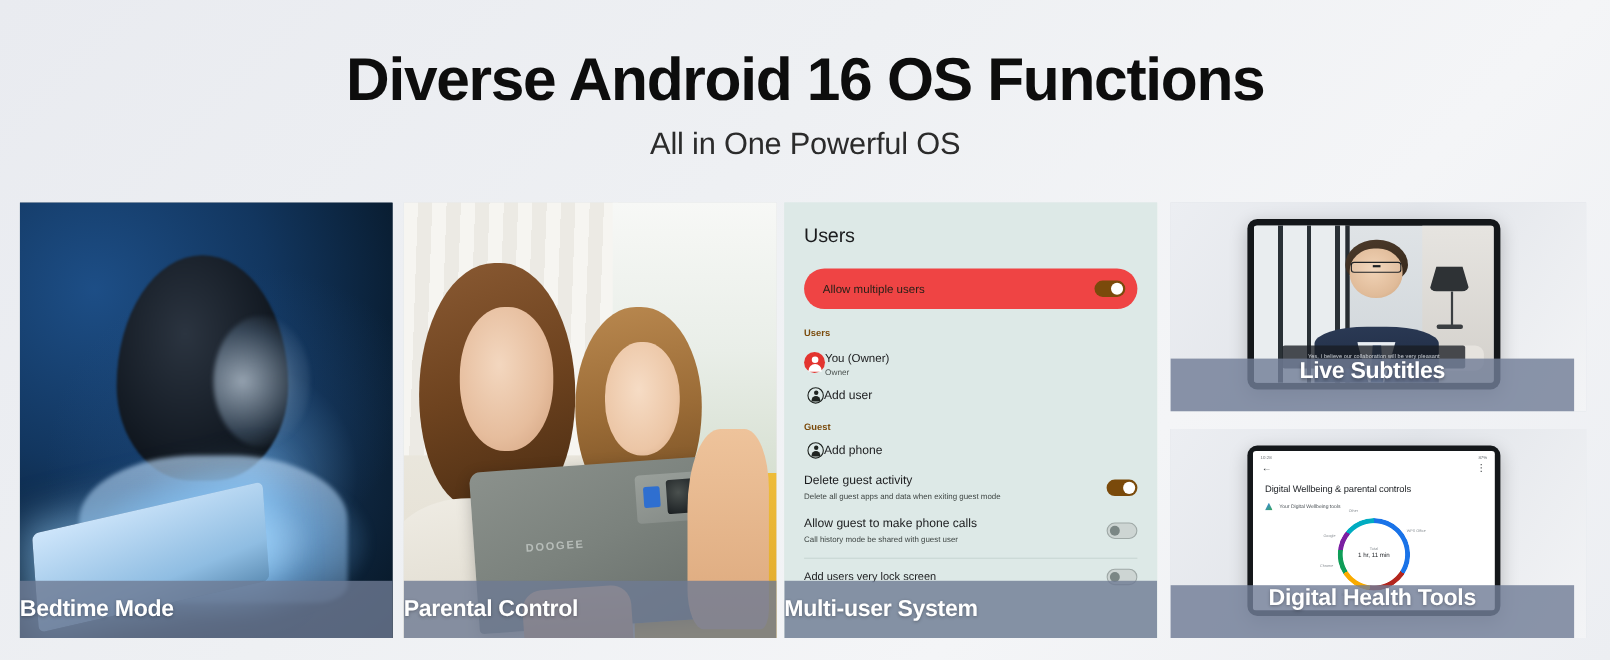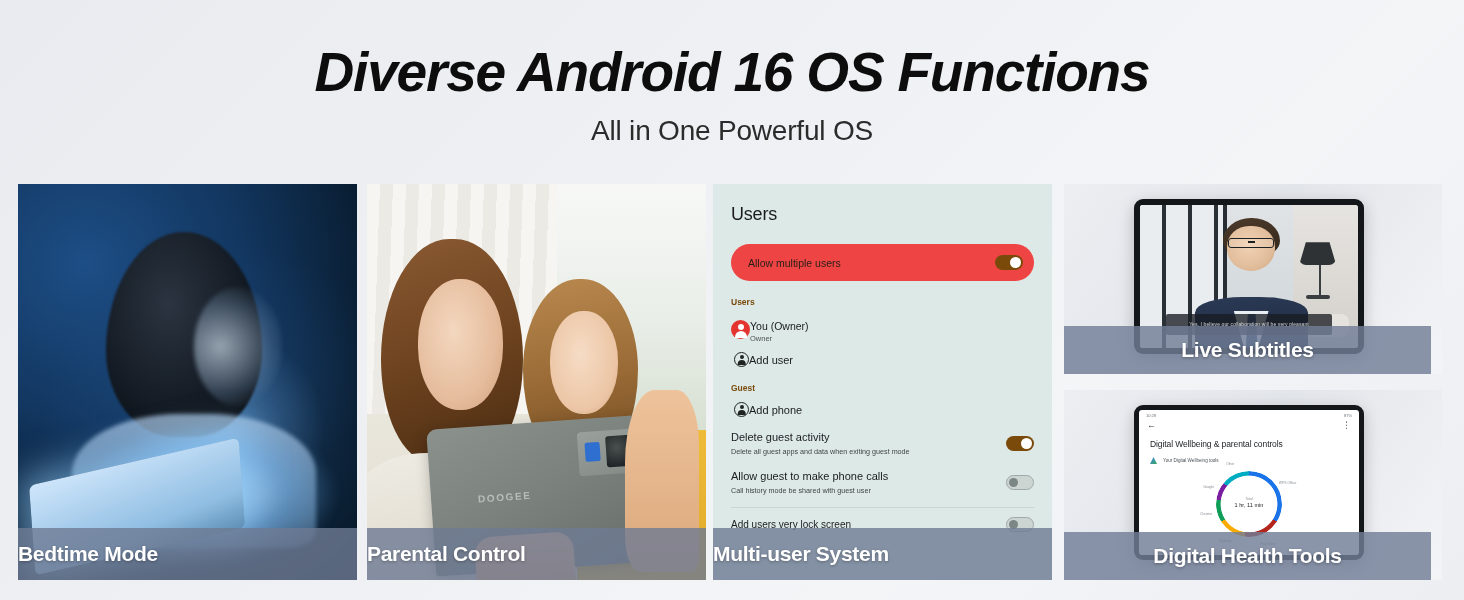--- a/index.html
+++ b/index.html
@@ -10,21 +10,21 @@
   }
   body {
     background: linear-gradient(135deg, #e9ebf0 0%, #eef0f3 40%, #f4f5f7 70%, #eceef2 100%);
     position: relative;
   }
 
   
   .header { width: 100%; text-align: center; padding-top: 44px; }
   .title {
     font-size: 55px; font-weight: 700; letter-spacing: -1.2px;
-    color: #0d0d0d; line-height: 1.05; font-style: italic;
+    color: #0d0d0d; line-height: 1.05;
   }
   .subtitle {
     margin-top: 13px; font-size: 28px; color: #2b2b2b; font-weight: 400;
     letter-spacing: -0.2px;
   }
 
   
   .grid {
     position: absolute; left: 18px; top: 184px;
     width: 1424px; height: 396px;
@@ -323,21 +323,21 @@
     width: 66px; height: 66px; border-radius: 50%;
   }
   .dw-center { position: absolute; left: 50%; top: 30px; transform: translateX(-50%); text-align: center; }
   .dw-center-lbl { font-size: 3.6px; color: #8b9196; }
   .dw-center-val { font-size: 5.6px; color: #23262a; margin-top: 1px; }
   .seg-lbl { position: absolute; font-size: 3.4px; color: #8b9196; white-space: nowrap; }
 
   .rt-capbar {
     position: absolute; left: 0; right: 11px; bottom: 0; height: 48px;
     background: rgba(114,126,151,0.82);
-    display: flex; align-items: center; justify-content: center;
+    display: flex; justify-content: center;
   }
 </style>
 </head>
 <body>
 
 <div class="header">
   <div class="title">Diverse Android 16 OS Functions</div>
   <div class="subtitle">All in One Powerful OS</div>
 </div>
 

